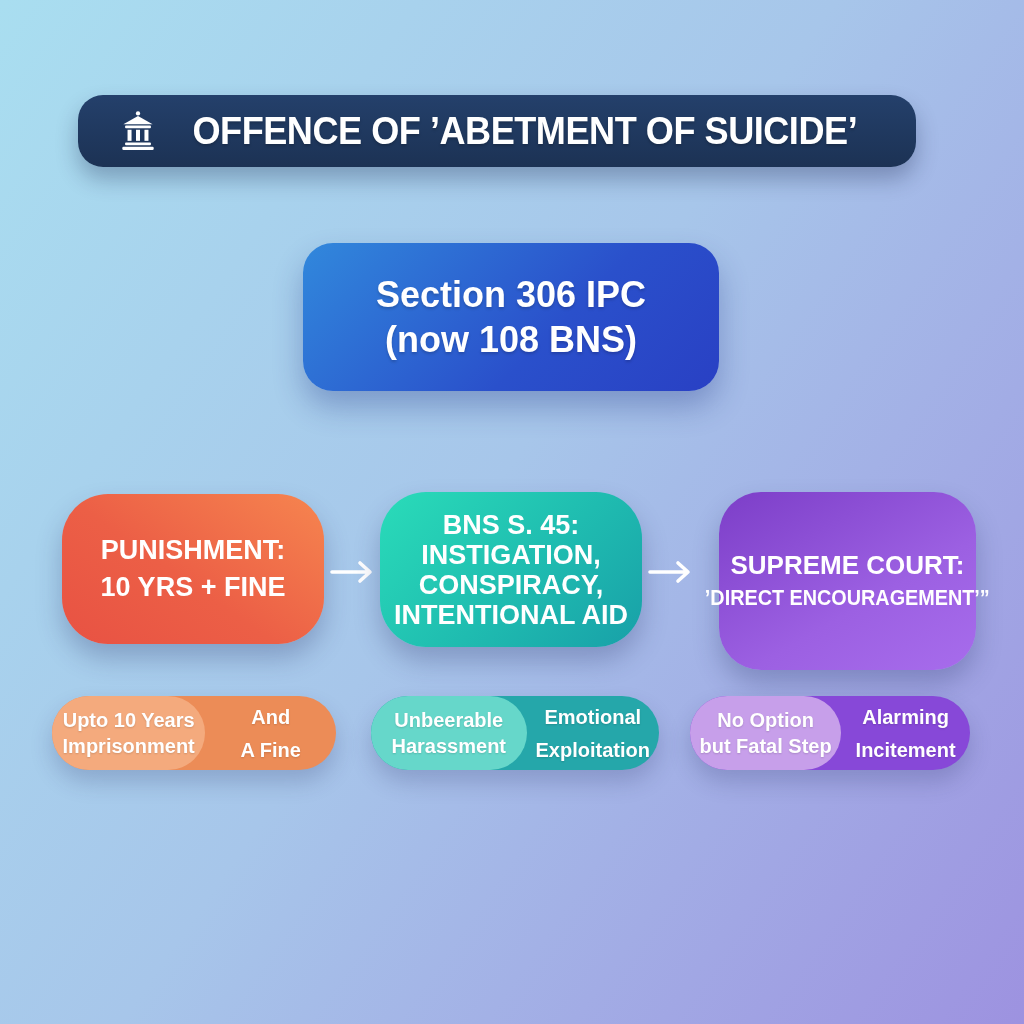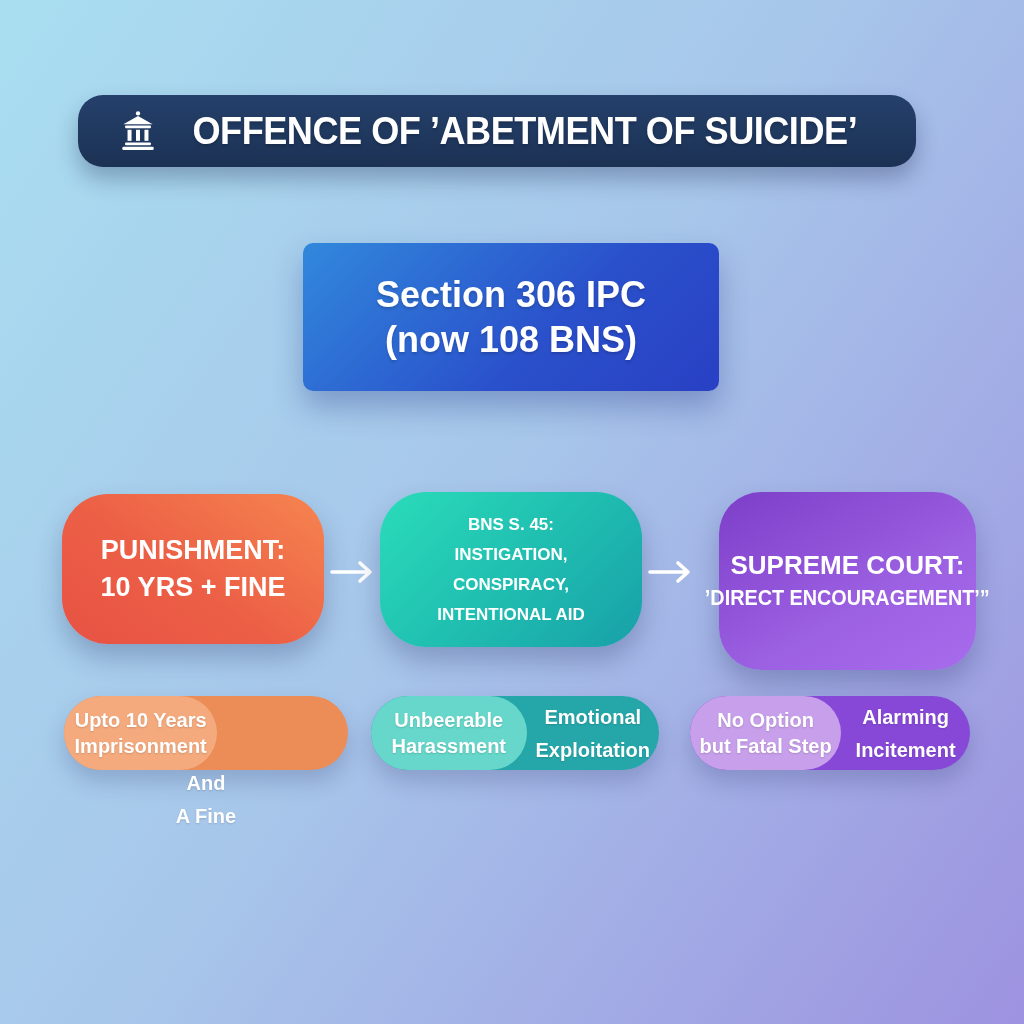--- a/index.html
+++ b/index.html
@@ -15,59 +15,59 @@
     border-radius:25px;display:flex;align-items:center;justify-content:center;gap:18px;
     box-shadow:0 12px 22px rgba(20,30,70,.30);
   }
   .topbar h1{
     margin:0;font-size:38px;font-weight:800;letter-spacing:-.5px;white-space:nowrap;
     display:inline-block;transform:scaleX(.95);text-shadow:0 2px 3px rgba(0,0,0,.20);
   }
   .court-icon{display:inline-flex;width:38px;height:40px;flex:none;}
   
   .section-box{
-    position:absolute;left:303px;top:243px;width:416px;height:148px;border-radius:10px;
+    position:absolute;left:303px;top:243px;width:416px;height:148px;border-radius:30px;
     background:linear-gradient(135deg,#3188dc 0%,#2a50cb 60%,#2940c4 100%);
     display:flex;flex-direction:column;align-items:center;justify-content:center;
     box-shadow:0 16px 30px rgba(30,50,130,.32);
   }
   .section-box .sb-line{font-size:36px;font-weight:800;line-height:45px;text-shadow:0 2px 3px rgba(0,0,0,.18);}
   
   .fbox{
     position:absolute;display:flex;flex-direction:column;align-items:center;justify-content:center;
     text-align:center;font-weight:800;box-shadow:0 14px 26px rgba(40,45,100,.28);
   }
   .fbox-orange{
     left:62px;top:494px;width:262px;height:150px;border-radius:46px;
     background:linear-gradient(215deg,#f6854f 0%,#ec5f46 55%,#e85243 100%);
   }
   .fbox-orange .fb-line{font-size:27px;line-height:37px;}
   .fbox-teal{
     left:380px;top:492px;width:262px;height:155px;border-radius:46px;
     background:linear-gradient(135deg,#2adcb9 0%,#1fbcb0 55%,#18a0a8 100%);
   }
-  .fbox-teal .fb-line{font-size:17px;line-height:30px;}
+  .fbox-teal .fb-line{font-size:27px;line-height:30px;}
   .fbox-purple{
     left:719px;top:492px;width:257px;height:178px;border-radius:42px;
     background:linear-gradient(150deg,#7c3ec8 0%,#9c60e2 60%,#a76cec 100%);
   }
   .fbox-purple .fb-line1{font-size:26px;line-height:34px;}
   .fbox-purple .fb-line2{
     font-size:22px;line-height:32px;white-space:nowrap;display:inline-block;
     transform:scaleX(.9);transform-origin:center;
   }
   .flow-arrow{position:absolute;top:558px;width:46px;height:28px;}
   .flow-arrow.a1{left:329px;}
   .flow-arrow.a2{left:647px;}
   
   .pill{
     position:absolute;top:696px;height:74px;border-radius:37px;display:flex;
     box-shadow:0 12px 22px rgba(40,45,100,.22);font-weight:700;
   }
-  .pill-orange{left:64px;width:284px;background:#ec8c57;flex-direction:column;}
+  .pill-orange{left:52px;width:284px;background:#ec8c57;}
   .pill-orange .pill-left{background:#f4aa7d;}
   .pill-teal{left:371px;width:288px;background:#25a7aa;}
   .pill-teal .pill-left{background:#66d7ca;}
   .pill-purple{left:690px;width:280px;background:#8748d8;}
   .pill-purple .pill-left{background:#c79fea;}
   .pill-left{
     width:54%;height:100%;border-radius:37px;flex:none;
     display:flex;flex-direction:column;align-items:center;justify-content:center;
   }
   .pill-right{

